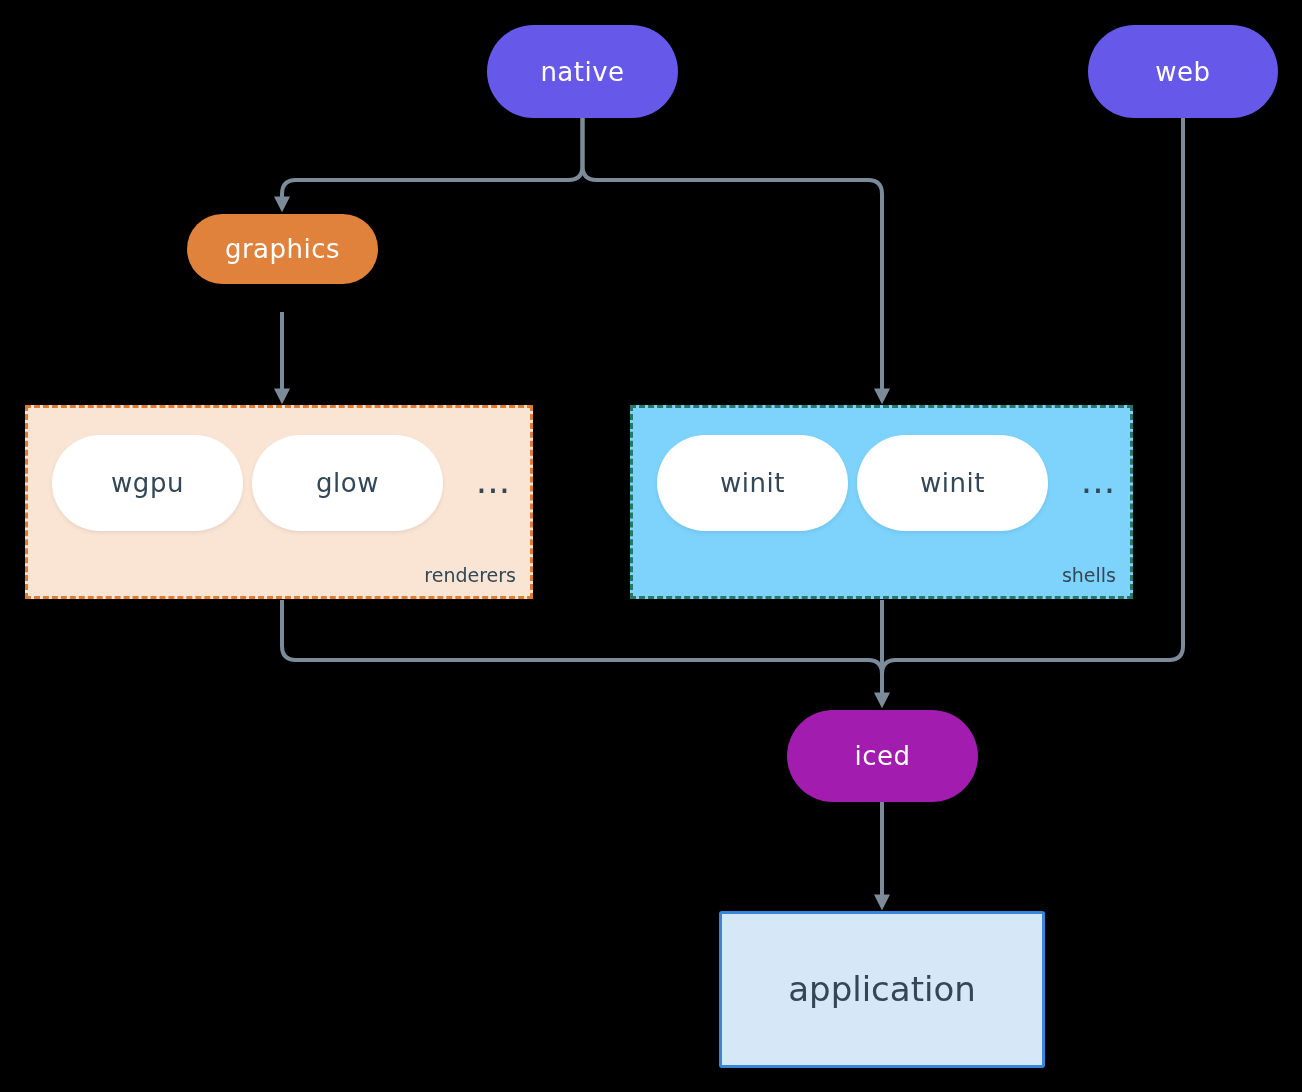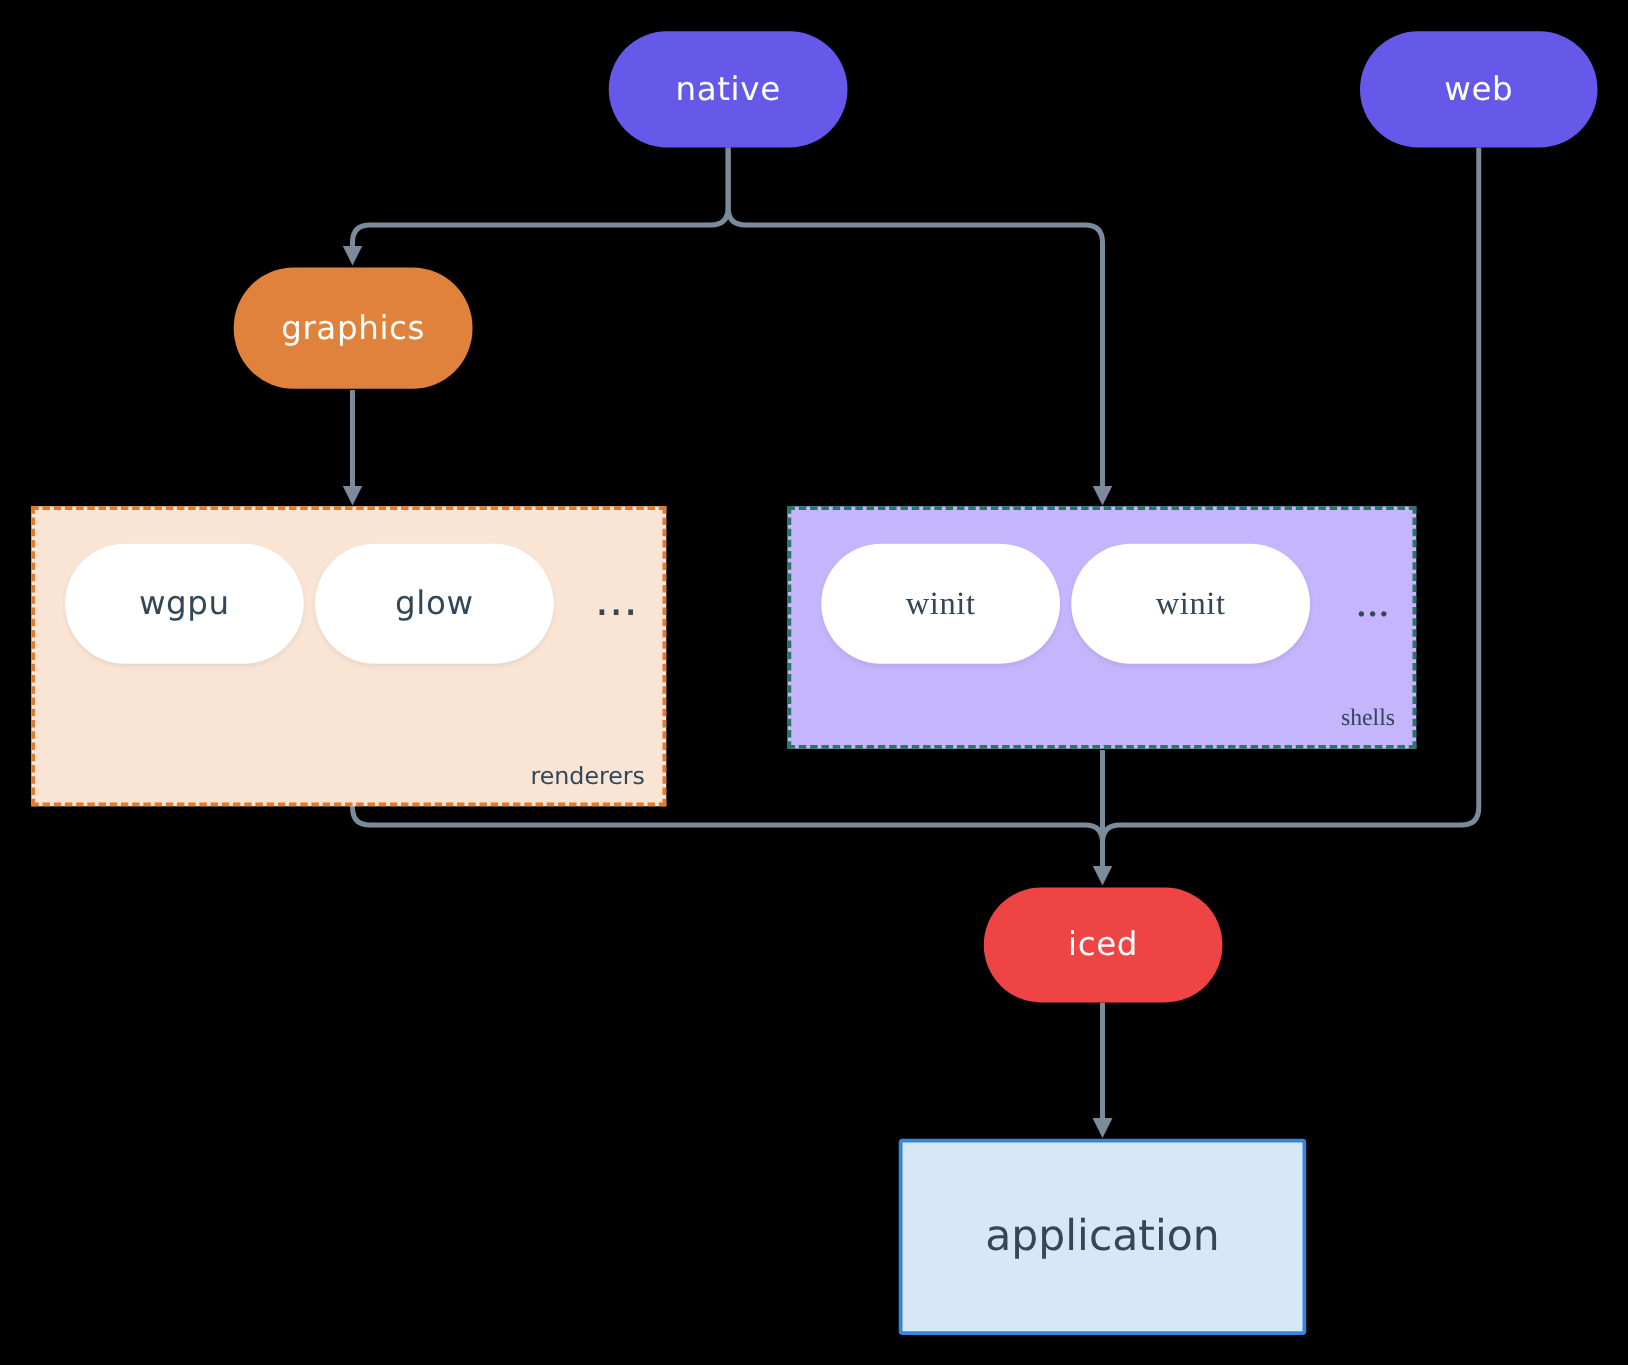--- a/index.html
+++ b/index.html
@@ -26,38 +26,37 @@
     border-radius: 48px;
     display: flex;
     align-items: center;
     justify-content: center;
     font-size: 26px;
     color: #FFFFFF;
     letter-spacing: 0.5px;
   }
   .pill-purple { background: #6659EA; }
   .pill-orange { background: #E0823C; }
-  .pill-blue   { background: #ef4444; }
+  .pill-blue   { background: #a21caf; }
   .pill-white  {
     background: #FFFFFF;
     color: #334756;
     box-shadow: 0 2px 4px rgba(0,0,0,0.08);
   }
   .group-box {
     position: absolute;
     box-sizing: border-box;
   }
   .group-renderers {
     background: #FAE5D5;
     border: 3px dashed #E07B30;
   }
   .group-shells {
-    background: #c4b5fd;
+    background: #7dd3fc;
     border: 3px dashed #2A7768;
-    font-family: Liberation Serif, serif;
   }
   .group-label {
     position: absolute;
     right: 14px;
     bottom: 10px;
     font-size: 19px;
     color: #334756;
   }
   .ellipsis {
     position: absolute;
@@ -83,23 +82,23 @@
     align-items: center;
     justify-content: center;
     font-size: 34px;
     line-height: 49px;
     color: #334756;
     text-align: center;
   }
   
   .node-native   { left: 487px;  top: 25px;  width: 191px; height: 93px; }
   .node-web      { left: 1088px; top: 25px;  width: 190px; height: 93px; }
-  .node-graphics { left: 187px;  top: 214px; width: 191px; height: 97px; }
+  .node-graphics { left: 187px;  top: 214px; width: 191px; height: 70px; }
   .node-iced     { left: 787px;  top: 710px; width: 191px; height: 92px; }
-  .box-renderers { left: 25px;   top: 405px; width: 508px; height: 240px; text-decoration: underline; }
+  .box-renderers { left: 25px;   top: 405px; width: 508px; height: 194px; text-decoration: underline; }
   .box-shells    { left: 630px;  top: 405px; width: 503px; height: 194px; }
   .inner-pill-1  { left: 24px;  top: 27px; width: 191px; height: 96px; }
   .inner-pill-2  { left: 224px; top: 27px; width: 191px; height: 96px; text-align: right; }
 </style>
 </head>
 <body>
 
 <div class="canvas">
 
   <svg class="connector-layer" width="1302" height="1092" viewBox="0 0 1302 1092">

